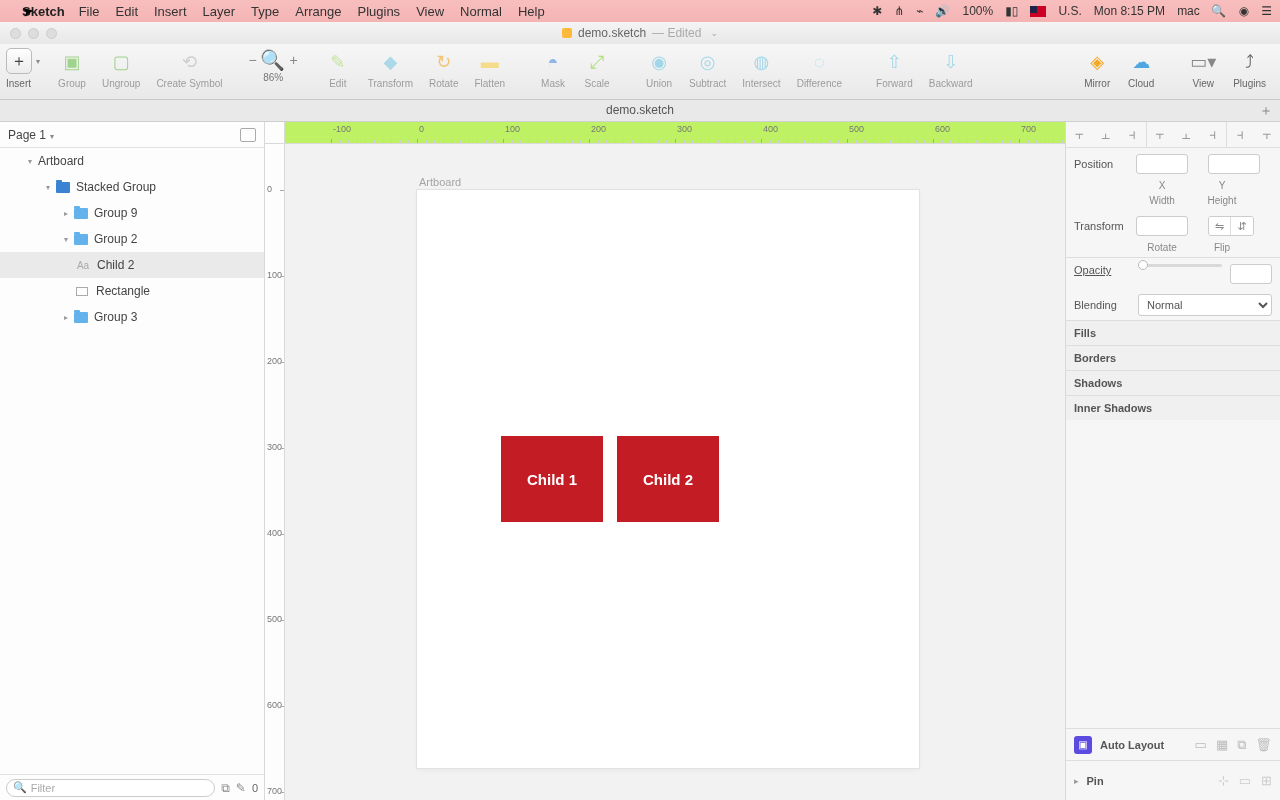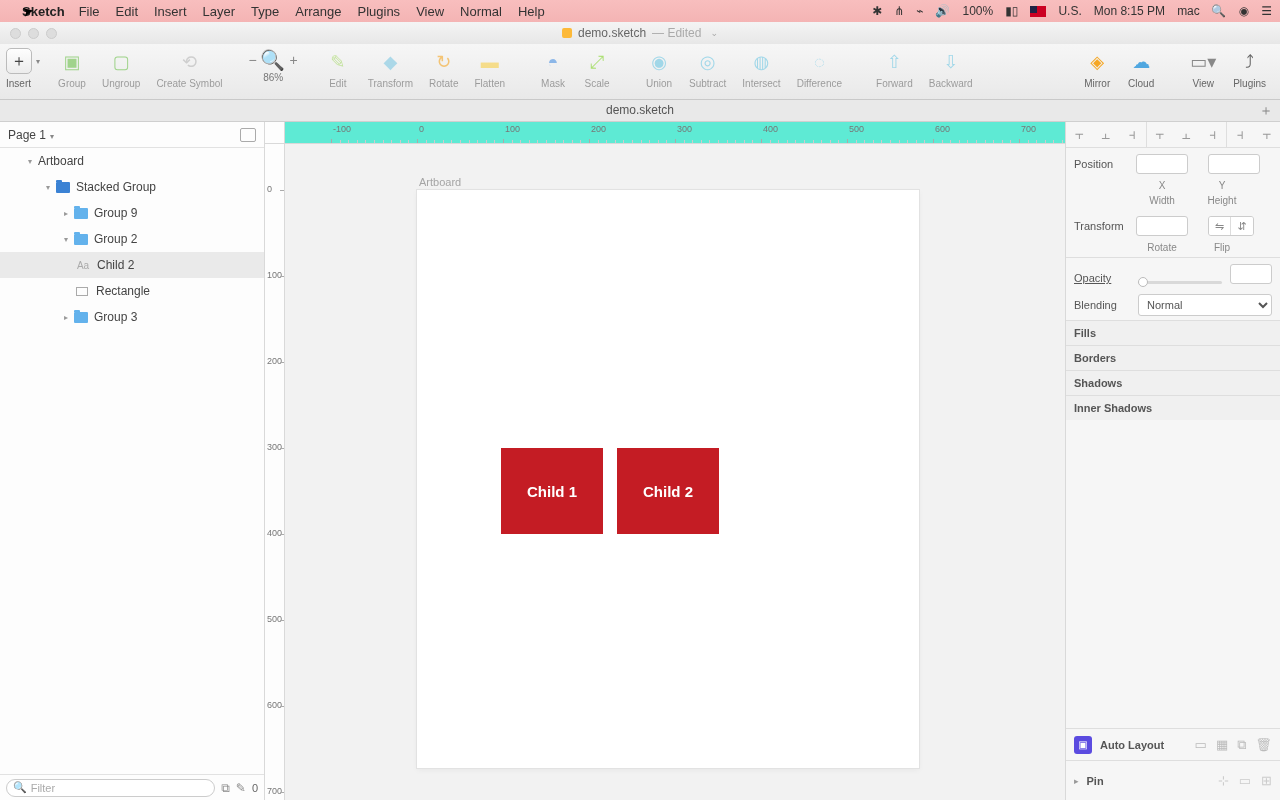--- a/index.html
+++ b/index.html
@@ -59,46 +59,46 @@
   .folder::before{content:"";position:absolute;width:6px;height:2px;background:inherit;top:-2px;left:0;border-radius:1px 1px 0 0;}
   .txticon{font-size:10px;color:#aaa;margin-right:7px;width:14px;text-align:center;}
   .recticon{width:12px;height:9px;border:1px solid #aaa;margin-right:8px;}
   .ind1{padding-left:24px;} .ind2{padding-left:42px;} .ind3{padding-left:60px;} .ind4{padding-left:76px;}
   .sb-footer{height:26px;border-top:1px solid #e2e2e2;display:flex;align-items:center;padding:0 6px;gap:6px;}
   .sb-footer .search{flex:1;height:18px;border:1px solid #ccc;border-radius:9px;display:flex;align-items:center;padding:0 6px;font-size:11px;color:#aaa;gap:4px;background:#fff;}
   .sb-footer .picon{font-size:12px;color:#888;}
   .sb-footer .cnt{font-size:11px;color:#666;}
   
   .canvas-wrap{flex:1;position:relative;background:#f2f2f2;display:flex;flex-direction:column;}
-  .ruler-h{height:22px;background:#5eead4;border-bottom:1px solid #d9d9d9;position:relative;font-size:9px;color:#777;overflow:hidden;margin-left:20px;}
+  .ruler-h{height:22px;background:#bef264;border-bottom:1px solid #d9d9d9;position:relative;font-size:9px;color:#777;overflow:hidden;margin-left:20px;}
   .ruler-corner{position:absolute;left:0;top:0;width:20px;height:22px;border-right:1px solid #d9d9d9;border-bottom:1px solid #d9d9d9;background:#fdfdfd;z-index:2;}
   .ruler-v{width:20px;background:#fdfdfd;border-right:1px solid #d9d9d9;position:absolute;left:0;top:22px;bottom:0;font-size:9px;color:#777;overflow:hidden;}
   .tick-h{position:absolute;top:0;height:22px;}
   .tick-h .n{position:absolute;top:2px;left:2px;}
   .tick-h .t{position:absolute;bottom:0;width:1px;height:5px;background:#aaa;}
   .tick-v{position:absolute;left:0;width:20px;}
   .tick-v .n{position:absolute;left:2px;top:-6px;writing-mode:horizontal-tb;}
   .tick-v .t{position:absolute;right:0;height:1px;width:5px;background:#aaa;}
   .canvas{position:absolute;left:20px;top:22px;right:0;bottom:0;overflow:hidden;}
   .artboard-label{position:absolute;font-size:11px;color:#a5a5a5;}
   .artboard{position:absolute;background:#ffffff;box-shadow:0 0 0 1px #e2e2e2, 0 2px 6px rgba(0,0,0,.05);}
-  .child{position:absolute;background:#c41c24;color:#fff;font-weight:700;font-size:15px;display:flex;align-items:center;justify-content:center;margin-top:12px;}
+  .child{position:absolute;background:#c41c24;color:#fff;font-weight:700;font-size:15px;display:flex;align-items:center;justify-content:center;}
   
   .sidebar-right{width:215px;background:#f6f6f6;border-left:1px solid #d9d9d9;display:flex;flex-direction:column;font-size:11px;color:#555;}
   .align-row{height:26px;border-bottom:1px solid #dedede;display:flex;}
   .align-row .seg{flex:1;display:flex;align-items:center;justify-content:center;color:#999;font-size:14px;}
   .align-row .sep{width:1px;background:#dedede;}
   .insp-row{display:flex;align-items:center;padding:6px 8px;gap:6px;}
   .insp-row .lbl{width:56px;}
   .insp-row input.box{width:52px;height:20px;border:1px solid #ccc;border-radius:3px;background:#fff;font-size:11px;text-align:center;}
   .sublabels{display:flex;font-size:10px;color:#888;padding:0 8px 4px;}
   .sublabels span{width:52px;text-align:center;}
   .sublabels .sp{width:62px;}
   .section-h{height:25px;border-top:1px solid #dedede;display:flex;align-items:center;padding:0 8px;font-weight:600;color:#555;background:#f0f0f0;}
-  .opacity-row{display:flex;align-items:flex-end;padding:6px 8px;gap:8px;text-decoration:underline;}
+  .opacity-row{display:flex;align-items:flex-start;padding:6px 8px;gap:8px;text-decoration:underline;}
   .opacity-row .track{flex:1;height:3px;background:#d9d9d9;border-radius:2px;position:relative;}
   .opacity-row .thumb{width:10px;height:10px;border-radius:50%;background:#fff;border:1px solid #bbb;position:absolute;left:0;top:-4px;}
   .opacity-row .val{width:42px;height:20px;border:1px solid #ccc;border-radius:3px;background:#fff;}
   .blend-row{display:flex;align-items:center;padding:4px 8px;gap:8px;}
   .blend-row select{flex:1;height:22px;border:1px solid #ccc;border-radius:3px;background:#fff;font-size:11px;padding:0 4px;color:#555;}
   .flex-spacer{flex:1;}
   .gauss{display:flex;align-items:center;gap:5px;}
   .gauss .chev{font-size:8px;color:#aaa;}
   .insp-footer{border-top:1px solid #dedede;padding:6px 8px;display:flex;align-items:center;gap:8px;height:32px;}
   .al-badge{width:18px;height:18px;border-radius:3px;background:#5b4be0;display:flex;align-items:center;justify-content:center;color:#fff;font-size:10px;}

